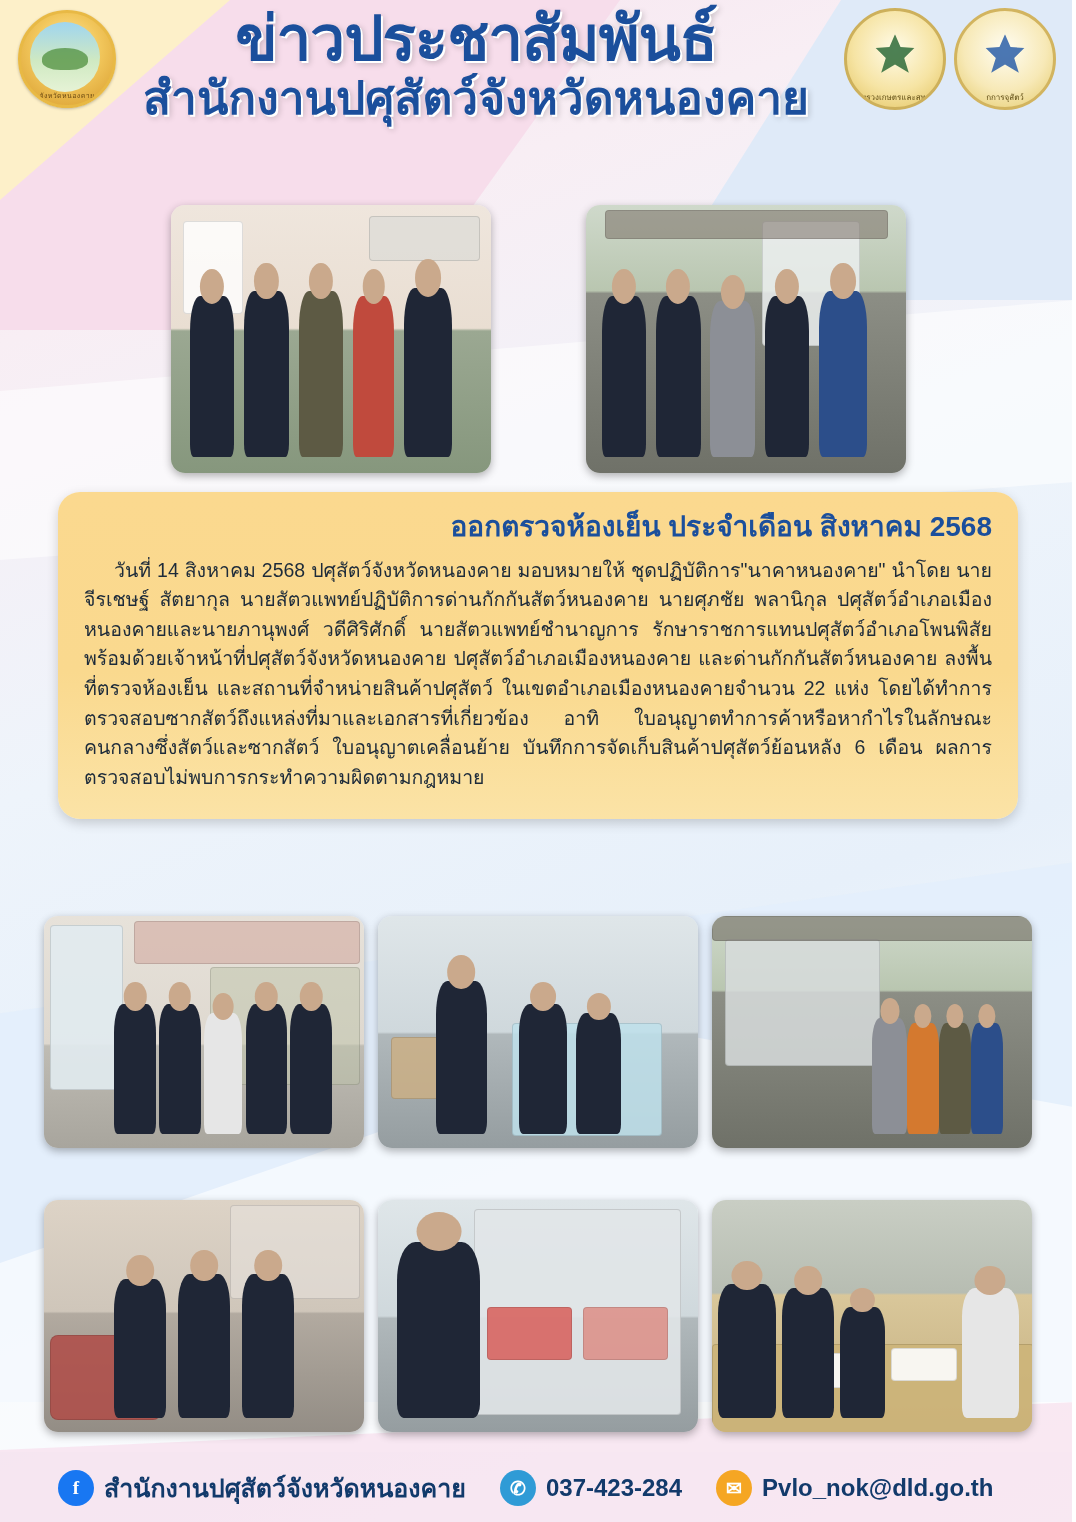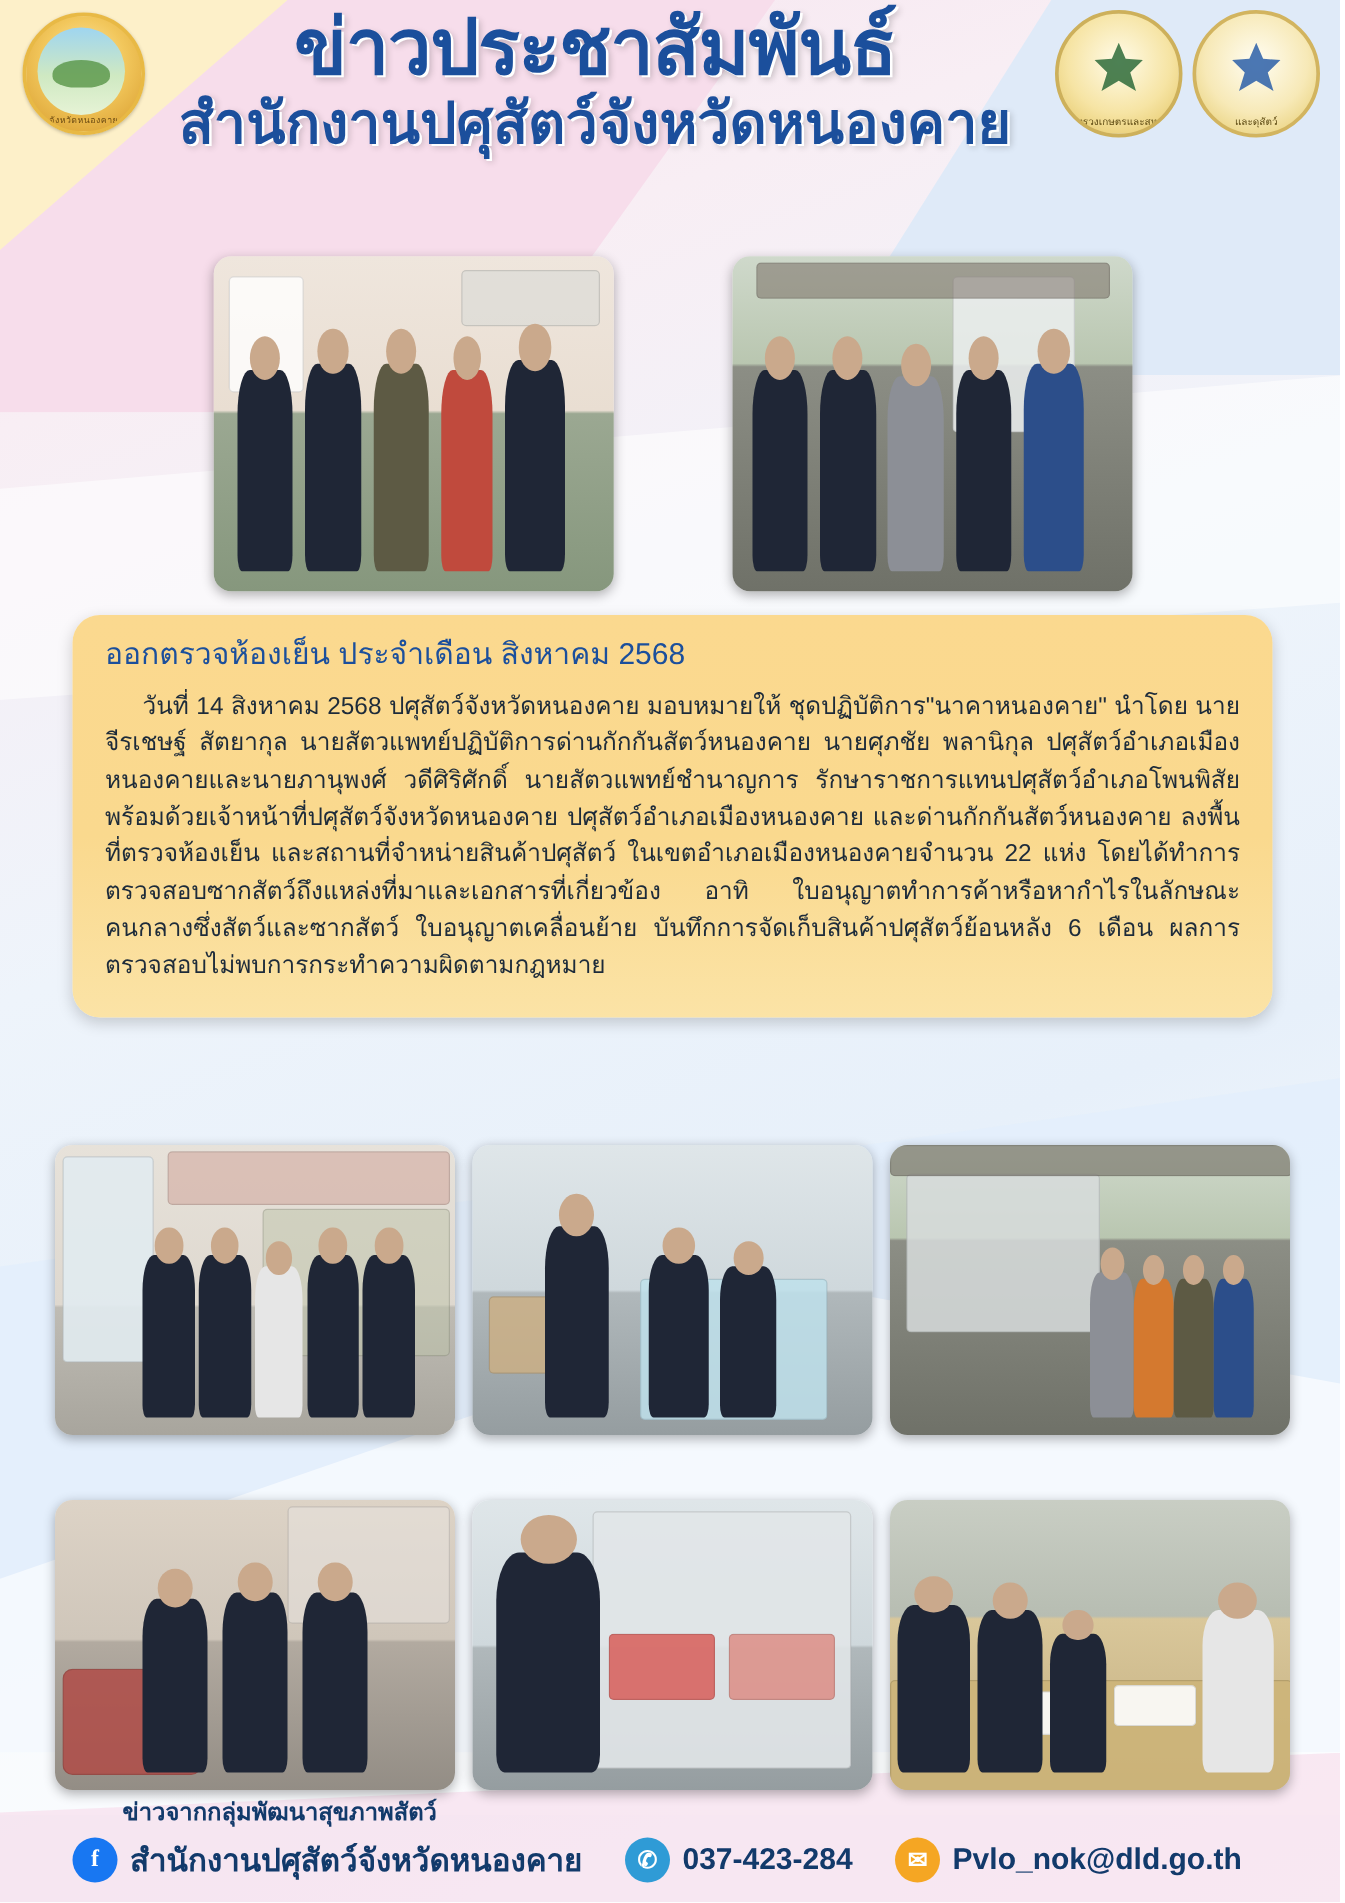--- a/index.html
+++ b/index.html
@@ -239,23 +239,23 @@
     position: absolute;
     left: 58px; top: 492px;
     width: 960px;
     background: linear-gradient(180deg,#fbd98f 0%, #fad98e 55%, #fbe3a6 100%);
     border-radius: 22px;
     box-shadow: 0 4px 12px rgba(0,0,0,.18);
     padding: 18px 26px 26px 26px;
     box-sizing: border-box;
   }
   .card-title {
-    text-align: left;
-    font-size: 24px;
-    font-weight: normal;
+    text-align: right;
+    font-size: 28px;
+    font-weight: bold;
     color: #1b4f9c;
     line-height: 1.2;
     margin-bottom: 12px;
   }
   .card-body {
     font-size: 19.5px;
     color: #1d2b3a;
     line-height: 1.52;
     text-align: justify;
     text-justify: inter-word;
@@ -341,21 +341,21 @@
       <div class="title-2">สำนักงานปศุสัตว์จังหวัดหนองคาย</div>
     </div>
 
     <div class="logo-right-1">
       <div class="logo-emblem"></div>
       <div class="logo-caption">กระทรวงเกษตรและสหกรณ์</div>
     </div>
 
     <div class="logo-right-2">
       <div class="logo-emblem blue"></div>
-      <div class="logo-caption">และดุสัตว์</div>
+      <div class="logo-caption">กการจุสัตว์</div>
     </div>
   </div>
 
   <div class="ph-row-top">
 
     <div class="photo ph-top scene-indoor">
       <div class="fixture" style="left:4%; top:6%; width:18%; height:34%; background:rgba(255,255,255,.8);"></div>
       <div class="fixture" style="left:62%; top:4%; width:34%; height:16%; background:rgba(220,220,215,.7);"></div>
       <div class="fig navy" style="left:6%;  width:14%; height:60%;"></div>
       <div class="fig navy" style="left:23%; width:14%; height:62%;"></div>
@@ -433,21 +433,20 @@
       <div class="fixture" style="left:28%; top:66%; width:22%; height:14%; background:rgba(250,250,248,.95);"></div>
       <div class="fixture" style="left:56%; top:64%; width:20%; height:13%; background:rgba(250,250,248,.95);"></div>
       <div class="fig navy" style="left:2%;  width:18%; height:58%;"></div>
       <div class="fig navy" style="left:22%; width:16%; height:56%;"></div>
       <div class="fig navy" style="left:40%; width:14%; height:48%;"></div>
       <div class="fig white" style="left:78%; width:18%; height:56%;"></div>
     </div>
   </div>
 
   <div class="footer">
-    <div class="footer-line1">ข่าวจากกลุ่มพัฒนาสุขภาพสัตว์</div>
     <div class="footer-line2">
       <div class="circ-icon fb">f</div>
       <div class="footer-text">สำนักงานปศุสัตว์จังหวัดหนองคาย</div>
       <div class="gap"></div>
       <div class="circ-icon tel">✆</div>
       <div class="footer-text small">037-423-284</div>
       <div class="gap"></div>
       <div class="circ-icon mail">✉</div>
       <div class="footer-text small">Pvlo_nok@dld.go.th</div>
     </div>

